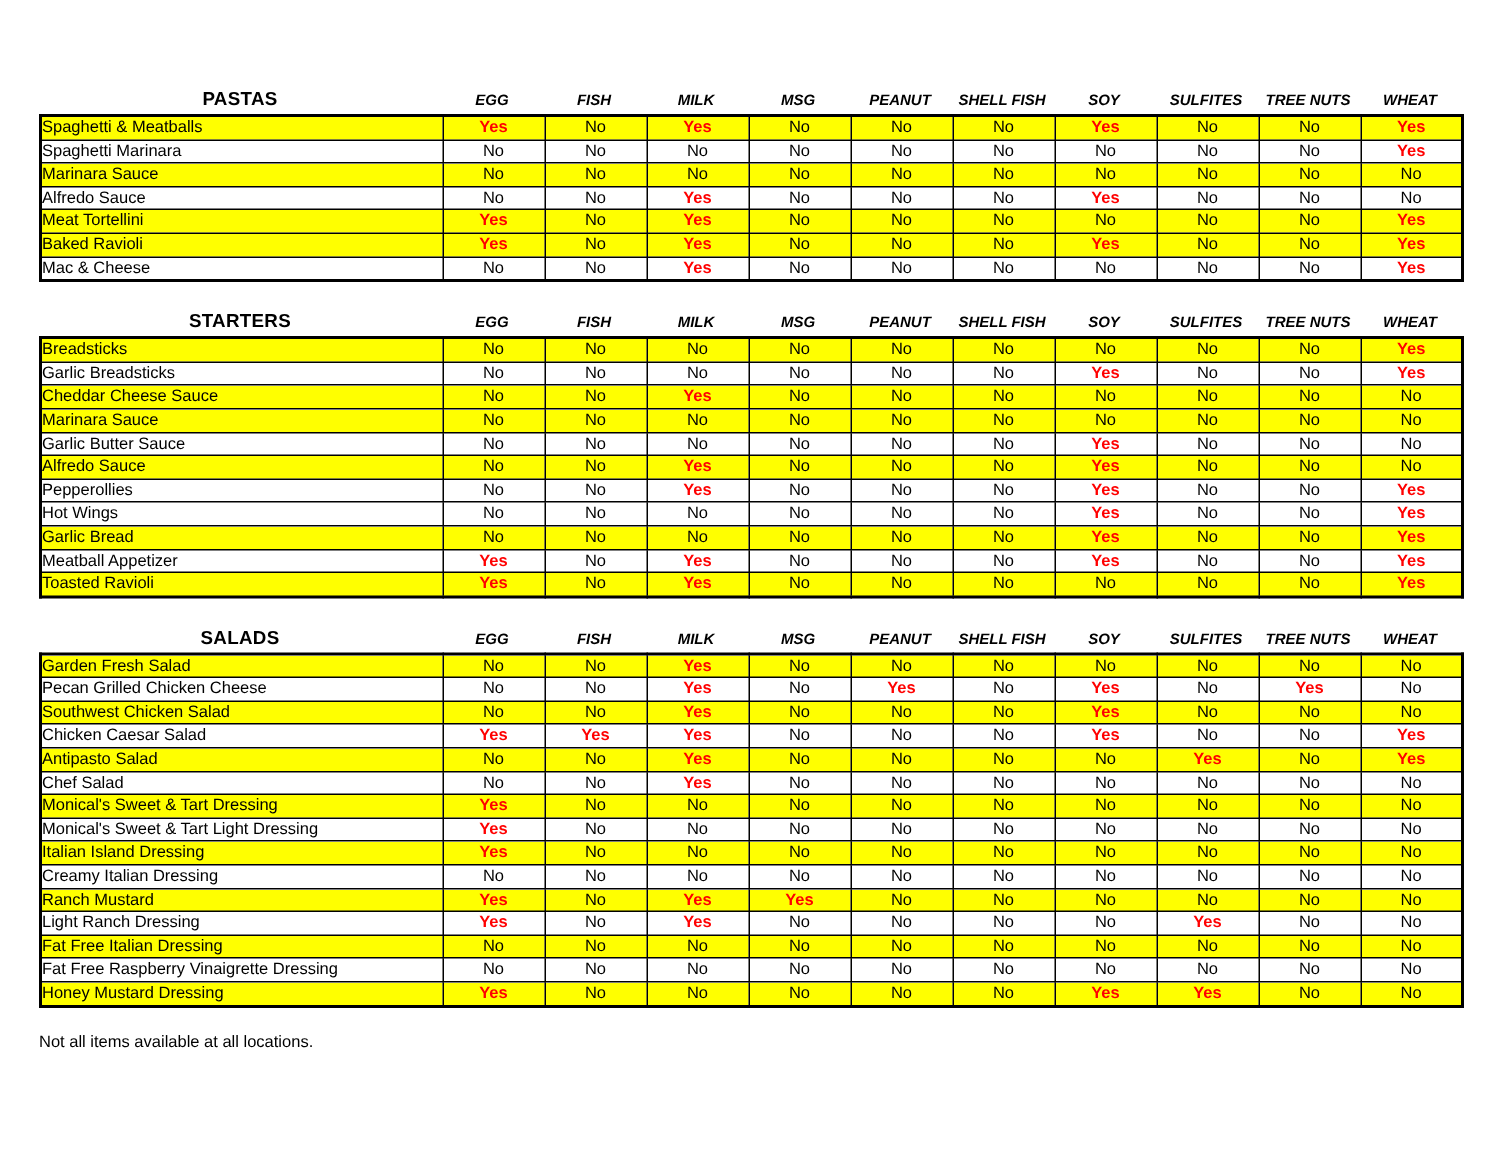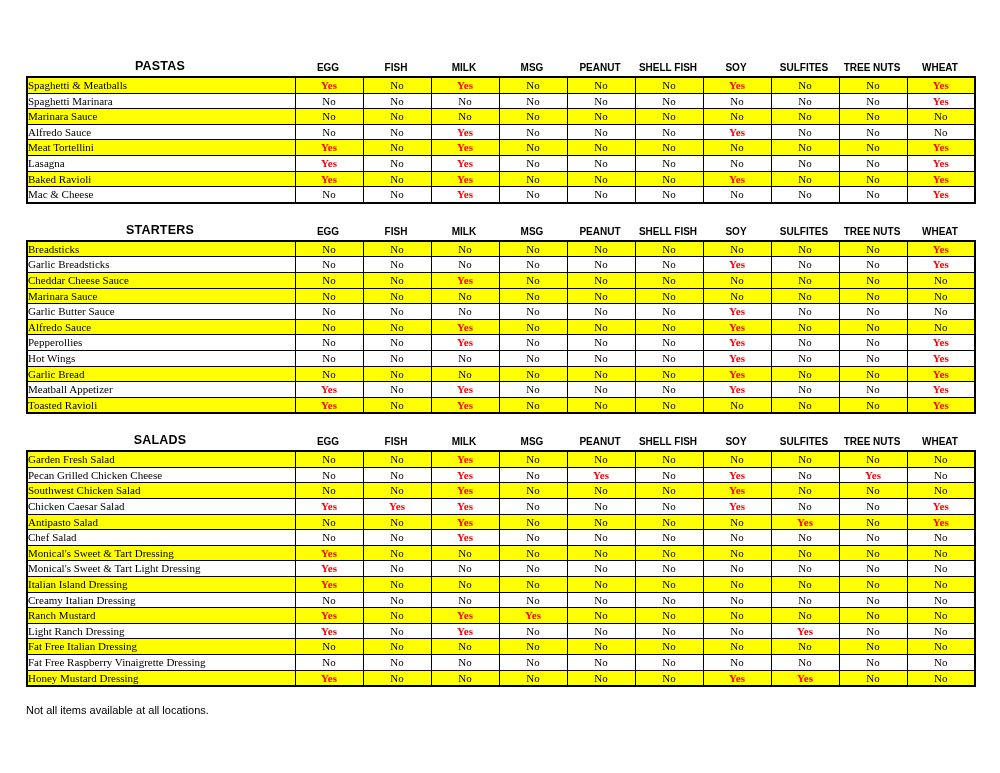--- a/index.html
+++ b/index.html
@@ -37,27 +37,27 @@
     font-weight: bold;
     font-size: 12.5px;
     letter-spacing: 0.2px;
   }
   .col-head {
     width: 68px;
     text-align: center;
     font-weight: bold;
     font-size: 10px;
     white-space: nowrap;
+    font-style: italic;
   }
   table.allergen {
     border-collapse: collapse;
     table-layout: fixed;
     width: 948px;
     border: 2px solid var(--border);
-    font-family: Liberation Serif, serif;
   }
   table.allergen td {
     border: 1px solid var(--border);
     height: 14.6px;
     line-height: 14.6px;
     font-size: 11px;
     padding: 0;
     overflow: hidden;
     white-space: nowrap;
   }
@@ -168,33 +168,20 @@
               <td class="val no">No</td>
               <td class="val yes">Yes</td>
               <td class="val no">No</td>
               <td class="val no">No</td>
               <td class="val no">No</td>
               <td class="val no">No</td>
               <td class="val no">No</td>
               <td class="val no">No</td>
               <td class="val yes">Yes</td>
             </tr>
-            <tr class="">
-              <td class="item">Lasagna</td>
-              <td class="val yes">Yes</td>
-              <td class="val no">No</td>
-              <td class="val yes">Yes</td>
-              <td class="val no">No</td>
-              <td class="val no">No</td>
-              <td class="val no">No</td>
-              <td class="val no">No</td>
-              <td class="val no">No</td>
-              <td class="val no">No</td>
-              <td class="val yes">Yes</td>
-            </tr>
             <tr class="hl">
               <td class="item">Baked Ravioli</td>
               <td class="val yes">Yes</td>
               <td class="val no">No</td>
               <td class="val yes">Yes</td>
               <td class="val no">No</td>
               <td class="val no">No</td>
               <td class="val no">No</td>
               <td class="val yes">Yes</td>
               <td class="val no">No</td>

